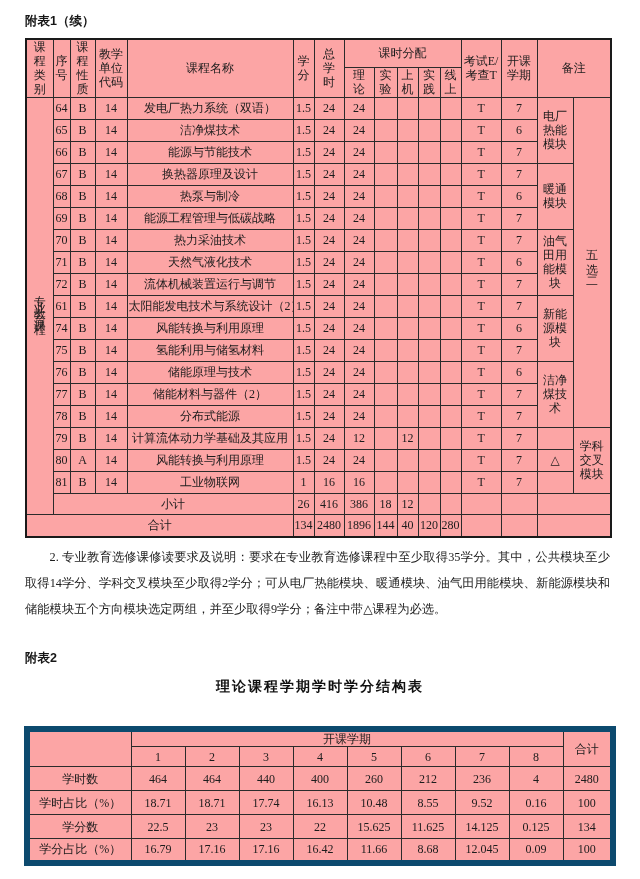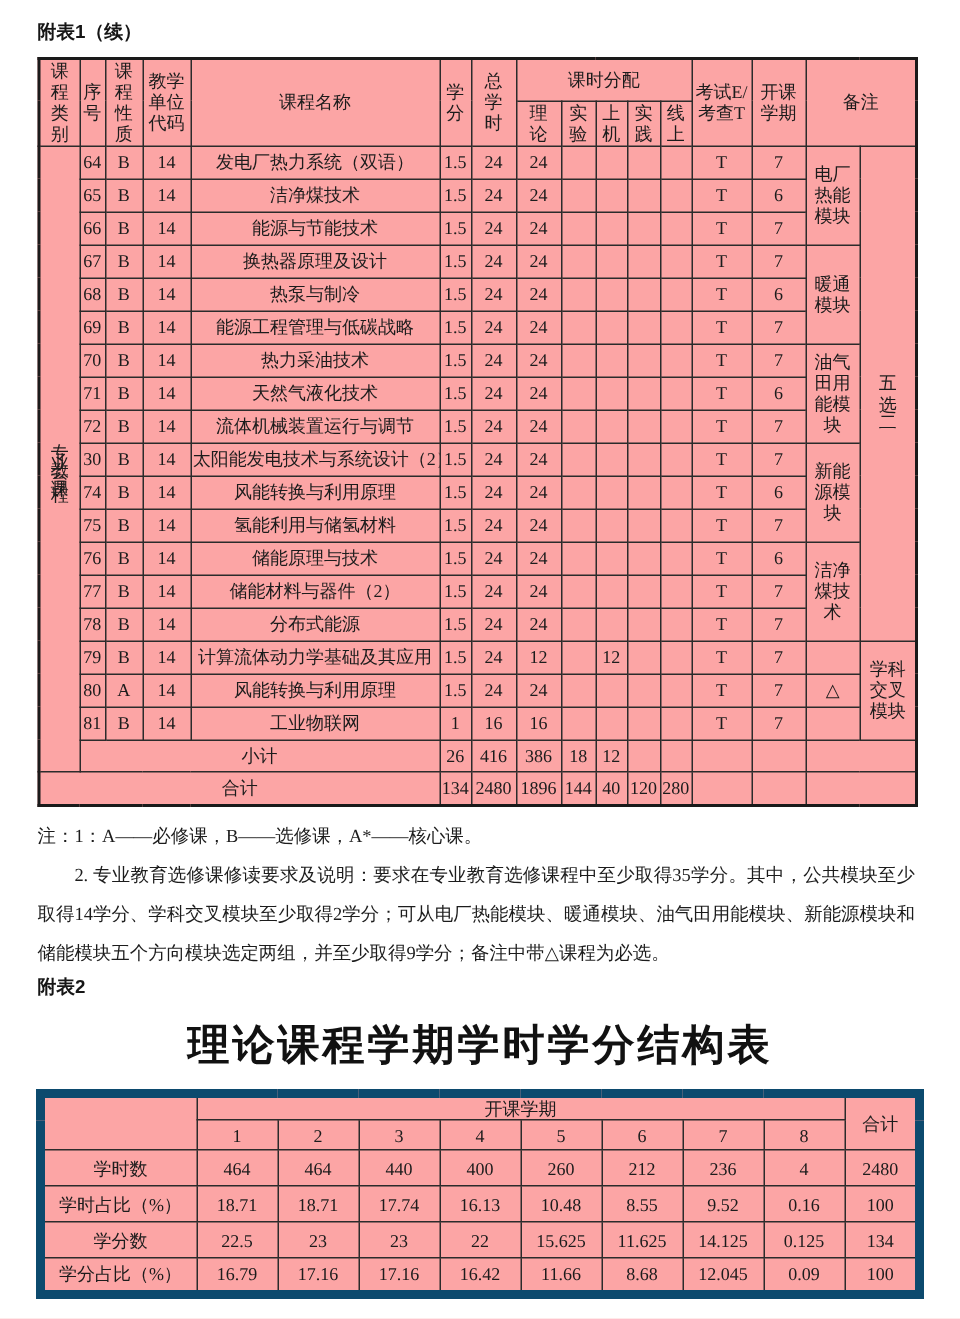--- a/index.html
+++ b/index.html
@@ -33,21 +33,21 @@
   }
   .vtext.wide { letter-spacing: 14px; }
   .notes {
     position: absolute; left: 25px; top: 544px; width: 585px;
     font-size: 12.3px; line-height: 26px; text-align: justify; color:#1c1c1c;
   }
   .notes p.indent { text-indent: 2em; }
   #t2-title {
     position: absolute; left: 0; top: 678px; width: 640px; text-align: center;
     font-family: "Liberation Sans", "DejaVu Sans", sans-serif;
-    font-weight: bold; font-size: 28px; letter-spacing: 2px; color:#111;
+    font-weight: bold; font-size: 14px; letter-spacing: 2px; color:#111;
   }
   .row-label { font-size: 12px; }
 </style>
 </head>
 <body>
 
 <div id="appendix1-label" class="appendix-label">附表1（续）</div>
 
 <table id="t1">
   <colgroup>
@@ -240,21 +240,21 @@
         <td>24</td>
         <td>24</td>
         <td></td>
         <td></td>
         <td></td>
         <td></td>
         <td>T</td>
         <td>7</td>
       </tr>
       <tr style="height: 22px;">
-        <td>30</td>
+        <td>61</td>
         <td>B</td>
         <td>14</td>
         <td class="name-cell">太阳能发电技术与系统设计（2）</td>
         <td>1.5</td>
         <td>24</td>
         <td>24</td>
         <td></td>
         <td></td>
         <td></td>
         <td></td>
@@ -410,21 +410,20 @@
         <td>120</td>
         <td>280</td>
         <td></td>
         <td></td>
         <td colspan="2"></td>
       </tr>
     </tbody>
 </table>
 
 <div class="notes">
-  <p>注：1：A——必修课，B——选修课，A*——核心课。</p>
   <p class="indent">2. 专业教育选修课修读要求及说明：要求在专业教育选修课程中至少取得35学分。其中，公共模块至少取得14学分、学科交叉模块至少取得2学分；可从电厂热能模块、暖通模块、油气田用能模块、新能源模块和储能模块五个方向模块选定两组，并至少取得9学分；备注中带△课程为必选。</p>
 </div>
 
 <div id="appendix2-label" class="appendix-label">附表2</div>
 
 <div id="t2-title">理论课程学期学时学分结构表</div>
 
 <table id="t2">
   <colgroup>
     <col style="width:104px">

